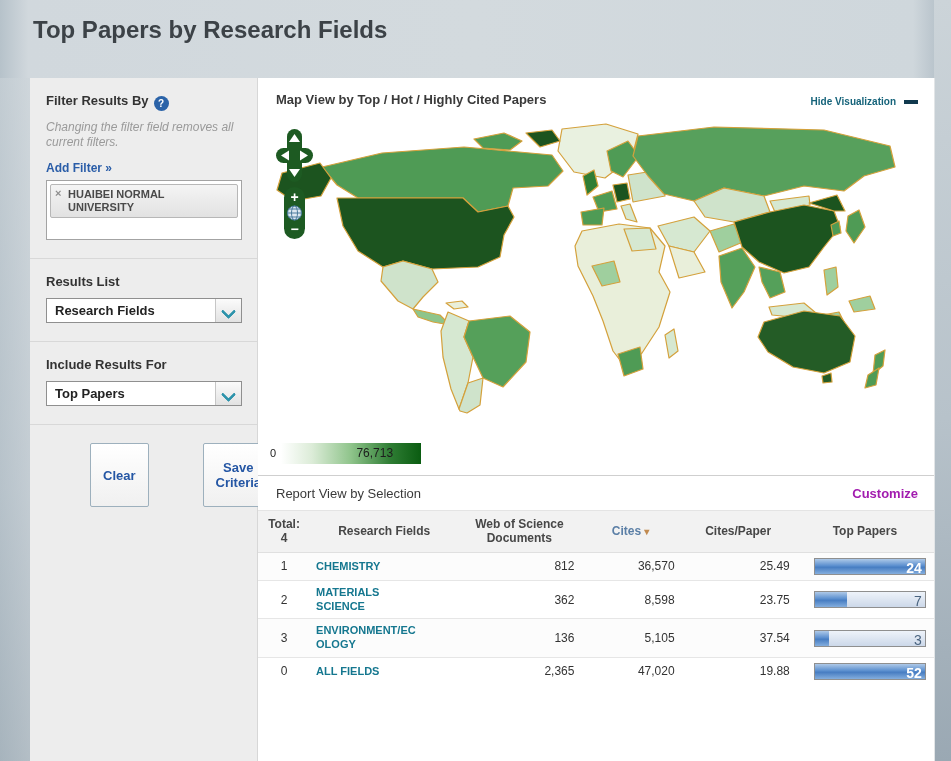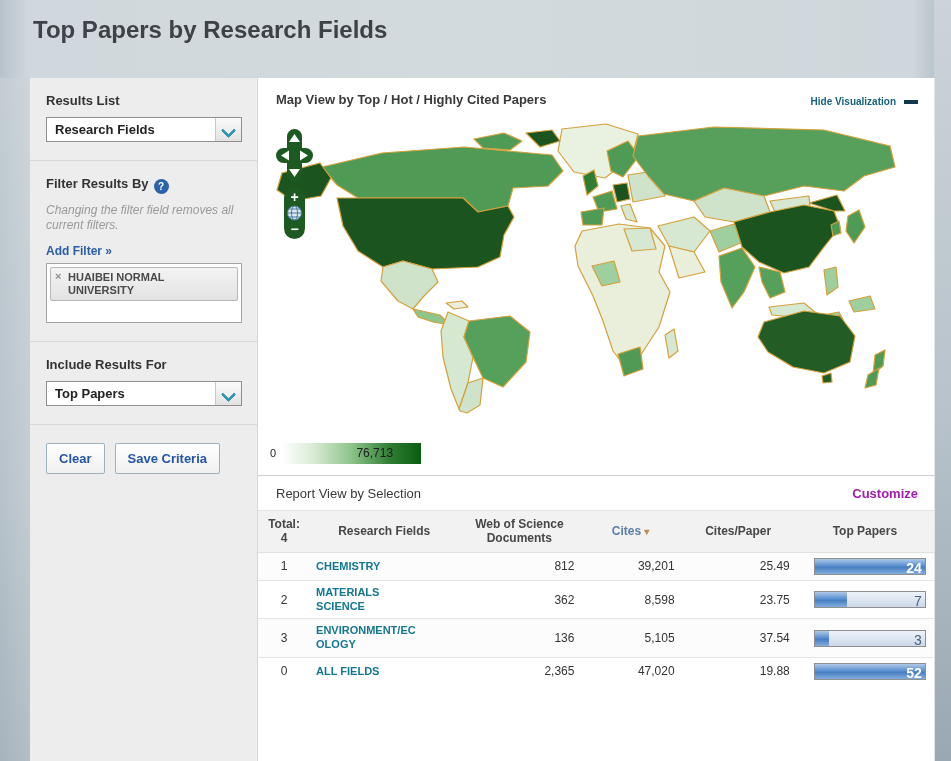--- a/index.html
+++ b/index.html
@@ -34,22 +34,22 @@
     transform:rotate(45deg);}
   .filter-note{font-size:12px; font-style:italic; color:#9a9a9a; line-height:1.25; margin-bottom:8px;}
   .add-filter{font-size:12px; font-weight:bold; color:#2a5da8; cursor:pointer; margin-bottom:5px; display:inline-block;}
   .filter-box{background:#fff; border:1px solid #a3a3a3; min-height:60px; padding:3px; width:196px;}
   .filter-tag{position:relative; background:linear-gradient(#f4f4f4,#e2e2e2); border:1px solid #b7b7b7;
     border-radius:2px; padding:3px 5px 3px 17px; font-size:11px; font-weight:bold; color:#4a4a4a;
     line-height:1.2;}
   .filter-tag .x{position:absolute; left:4px; top:2px; color:#8e8e8e; font-size:11px; font-weight:bold; cursor:pointer;}
   .btn-row{padding:18px 16px; display:flex; gap:10px;}
   .btn{background:linear-gradient(#ffffff,#f0f0f0); border:1px solid #9db0bd; border-radius:2px;
-    color:#2456a4; font-weight:bold; font-size:13px; padding:7px 12px; cursor:pointer;
-    font-family:"Liberation Sans", sans-serif;}
+    color:#2456a4; font-weight:bold; font-size:13px; padding:16px 12px; cursor:pointer;
+    font-family:"Liberation Sans", sans-serif;margin-left:44px;}
 
   
   .main{flex:1; background:#fff; position:relative; border-right:1px solid #e2e5e7;}
   .map-header{display:flex; justify-content:space-between; align-items:flex-end; padding:14px 16px 8px 18px;}
   .map-title{font-size:13px; font-weight:bold; color:#3a3a3a;}
   .hide-link{font-size:10px; font-weight:bold; color:#15637a; cursor:pointer; display:flex; align-items:center; gap:8px;}
   .minus-icon{display:inline-block; width:14px; height:4px; background:#10394e;}
 
   .map-wrap{position:relative; height:318px; margin:2px 6px 0 6px;}
   .map-wrap svg.world{display:block;}
@@ -90,38 +90,38 @@
 <body>
 
 <h1 class="page-title">Top Papers by Research Fields</h1>
 <div class="left-shade"></div>
 <div class="edge-shade"></div>
 
 <div class="container">
 
   <div class="sidebar">
     <div class="side-section">
-      <div class="side-label">Results List</div>
-      <div class="selectbox">
-        <span class="sel-text">Research Fields</span>
-        <span class="sel-arrow"></span>
-      </div>
-    </div>
-
-    <div class="side-section">
       <div class="side-label">
         <span>Filter Results By</span><span class="help">?</span>
       </div>
       <div class="filter-note">Changing the filter field removes all current filters.</div>
       <a class="add-filter">Add Filter »</a>
       <div class="filter-box">
         <div class="filter-tag">
           <span class="x">×</span>
           <span>HUAIBEI NORMAL UNIVERSITY</span>
         </div>
+      </div>
+    </div>
+
+    <div class="side-section">
+      <div class="side-label">Results List</div>
+      <div class="selectbox">
+        <span class="sel-text">Research Fields</span>
+        <span class="sel-arrow"></span>
       </div>
     </div>
 
     <div class="side-section">
       <div class="side-label">Include Results For</div>
       <div class="selectbox">
         <span class="sel-text">Top Papers</span>
         <span class="sel-arrow"></span>
       </div>
     </div>
@@ -261,21 +261,21 @@
             </th>
             <th class="col-cpp">Cites/Paper</th>
             <th class="col-bar">Top Papers</th>
           </tr>
         </thead>
         <tbody>
           <tr class="data-row">
             <td class="rank">1</td>
             <td class="field"><a>CHEMISTRY</a></td>
             <td class="num">812</td>
-            <td class="num">39,201</td>
+            <td class="num">36,570</td>
             <td class="num">25.49</td>
             <td class="barcell">
               <div class="bar full">
                 <div class="bar-fill" style="width: 100%;"></div>
                 <span class="bar-num">24</span>
               </div>
             </td>
           </tr>
           <tr class="data-row">
             <td class="rank">2</td>

